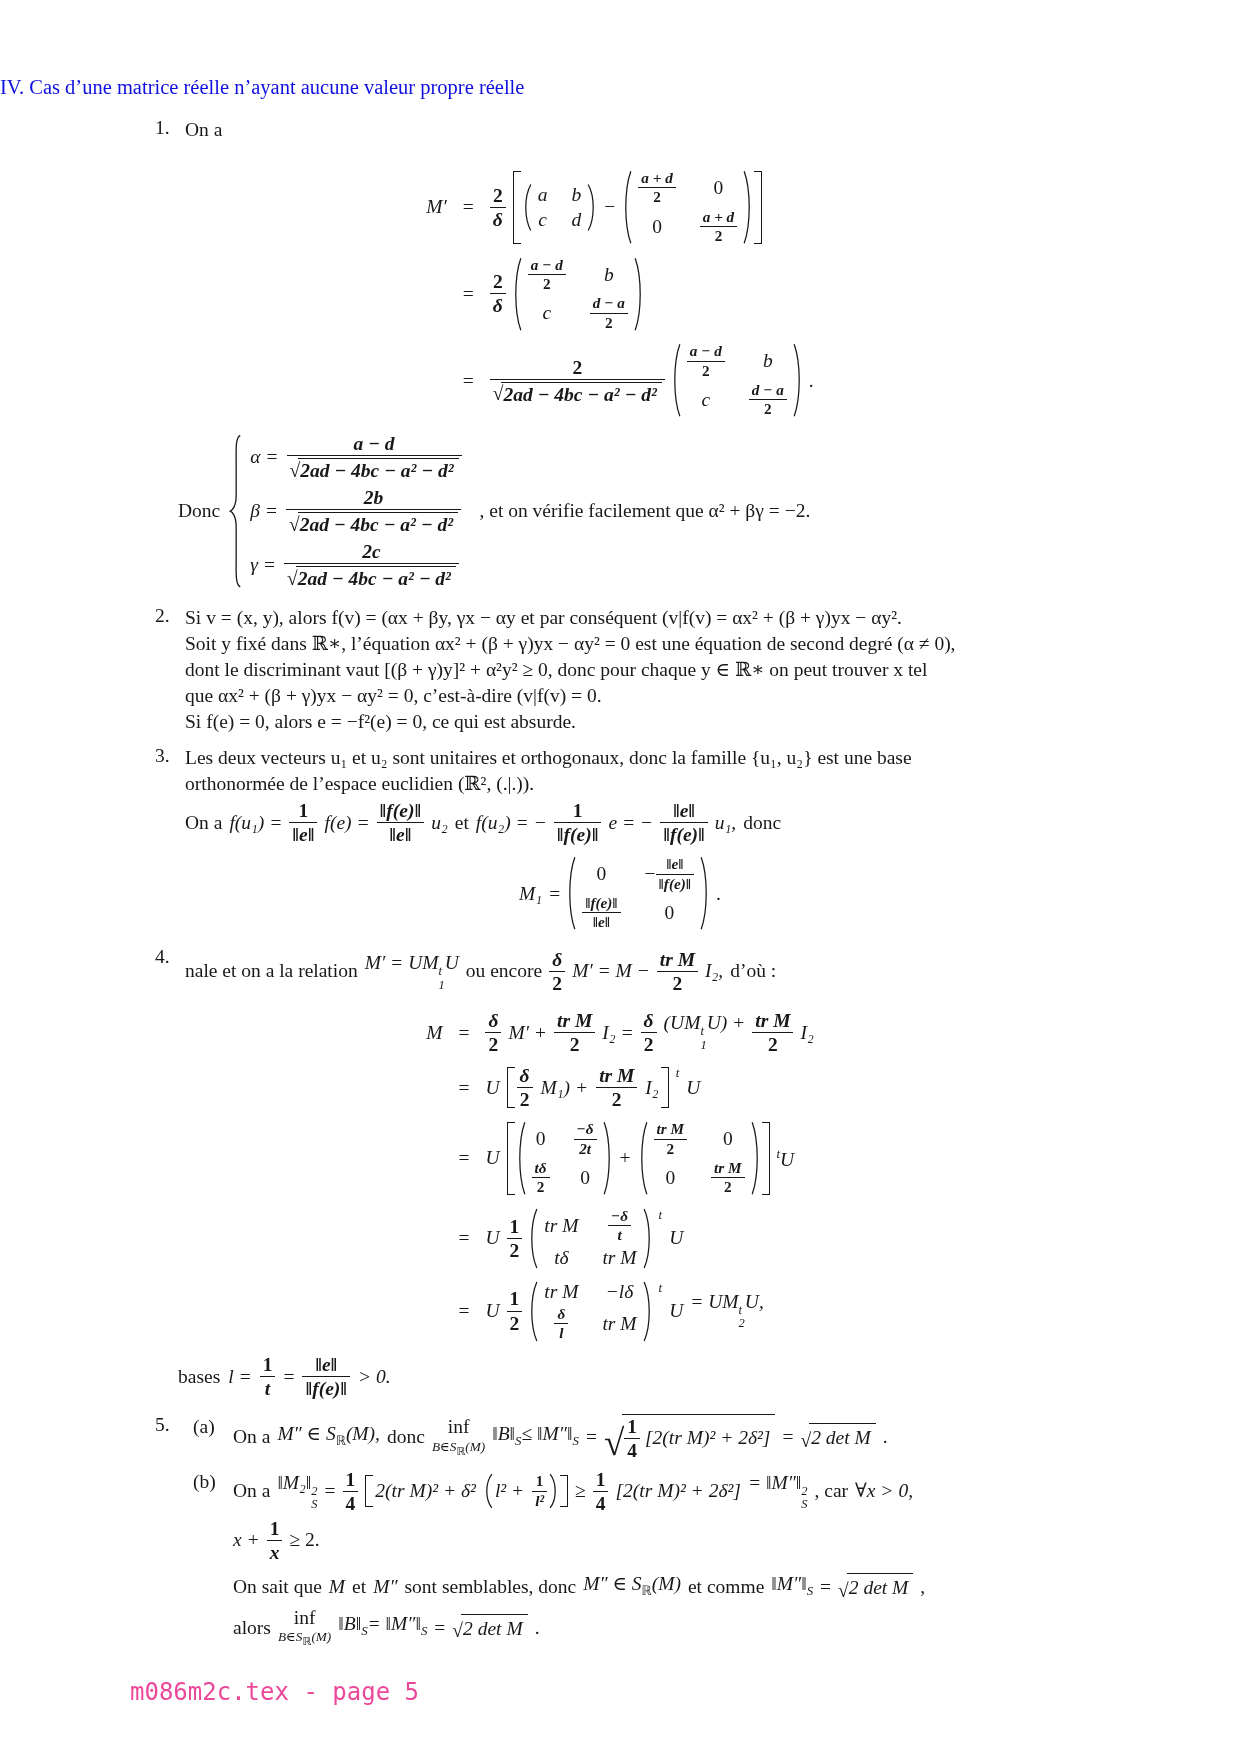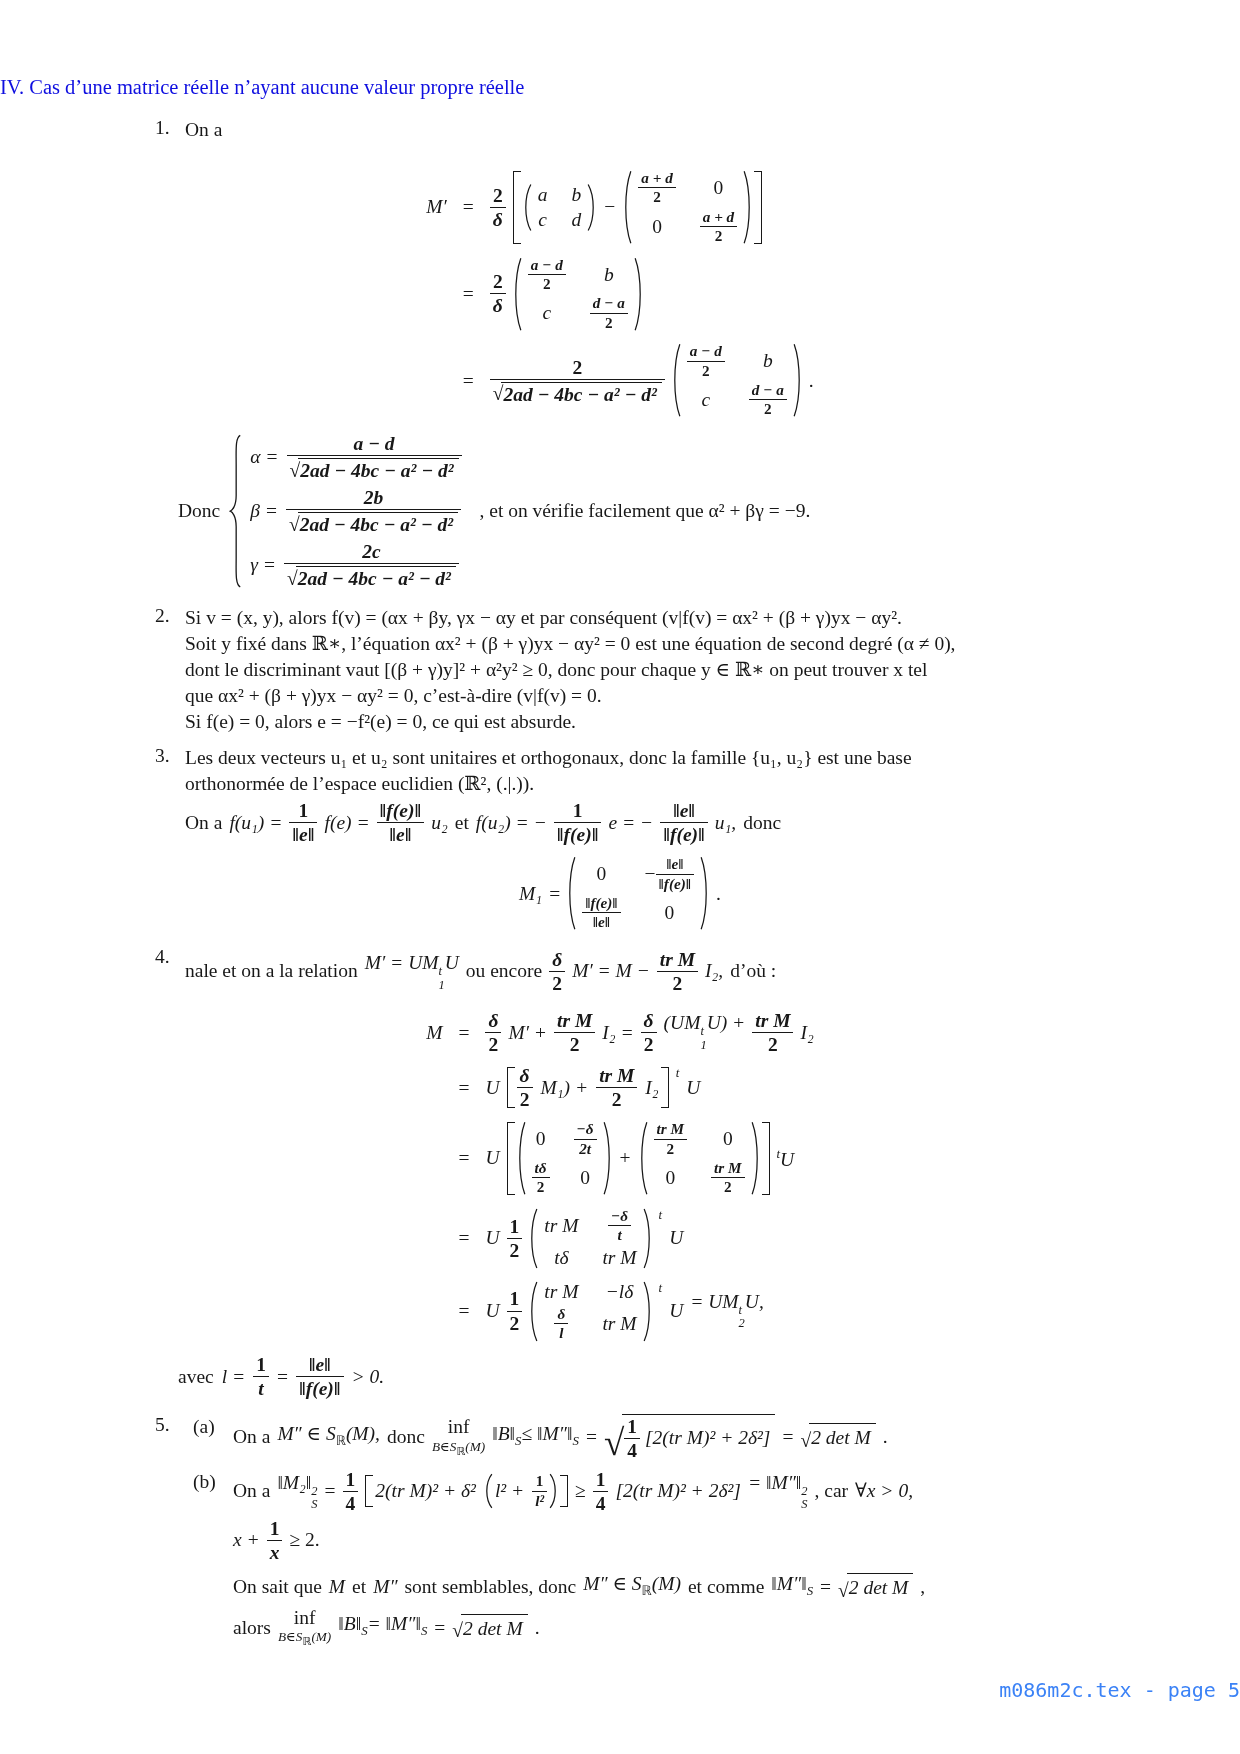--- a/index.html
+++ b/index.html
@@ -75,21 +75,21 @@
 
   
   .sub { display:flex; padding-left:8px; margin-top:8px; }
   .sub .slab { flex:none; width:40px; }
   .sub .sbd { flex:1; }
   .fline { display:flex; align-items:center; gap:7px; flex-wrap:wrap; line-height:26px; }
 
   .avec { display:flex; align-items:center; gap:8px; margin:12px 130px 0 178px; }
 
   .footer { margin:30px 0 0 130px; font-family:"DejaVu Sans Mono","Liberation Mono",monospace;
-            font-size:20px; color:#3b82f6;text-align:right; }
+            font-size:24px; color:#ec4899; }
 </style>
 </head>
 <body>
 
 <div class="page">
 
   <div class="hdr">IV. Cas d’une matrice réelle n’ayant aucune valeur propre réelle</div>
 
   <div class="item" style="margin-top:18px;">
     <span class="no">1.</span>
@@ -245,21 +245,21 @@
         <span class="mi">γ =</span>
         <span class="fr">
           <span class="nu mi">2c</span>
           <span class="de"><span class="sq">
                 <span class="rs">√</span>
                 <span class="rb mi">2ad − 4bc − a² − d²</span>
               </span></span>
         </span>
       </div>
     </div>
-    <div class="donctail">, et on vérifie facilement que α² + βγ = −9.</div>
+    <div class="donctail">, et on vérifie facilement que α² + βγ = −2.</div>
   </div>
 
   <div class="item" style="margin-top:16px;">
     <span class="no">2.</span>
     <div class="bd">
       <span class="pline">Si v = (x, y), alors f(v) = (αx + βy, γx − αy et par conséquent (v|f(v) = αx² + (β + γ)yx − αy².</span>
       <span class="pline">Soit y fixé dans ℝ∗, l’équation αx² + (β + γ)yx − αy² = 0 est une équation de second degré (α ≠ 0),</span>
       <span class="pline">dont le discriminant vaut [(β + γ)y]² + α²y² ≥ 0, donc pour chaque y ∈ ℝ∗ on peut trouver x tel</span>
       <span class="pline">que αx² + (β + γ)yx − αy² = 0, c’est-à-dire (v|f(v) = 0.</span>
       <span class="pline">Si f(e) = 0, alors e = −f²(e) = 0, ce qui est absurde.</span>
@@ -524,21 +524,21 @@
         <span class="mi">U</span>
         <span class="mi"><span>= UM</span><span class="ss">
               <span>t</span>
               <span>2</span>
             </span><span>U,</span></span>
       </div>
     </div>
   </div>
 
   <div class="avec">
-    <span>avec</span>
+    <span>bases</span>
     <span class="mi">l =</span>
     <span class="fr">
         <span class="nu">1</span>
         <span class="de mi">t</span>
       </span>
     <span>=</span>
     <span class="fr">
         <span class="nu mi">‖e‖</span>
         <span class="de mi">‖f(e)‖</span>
       </span>

